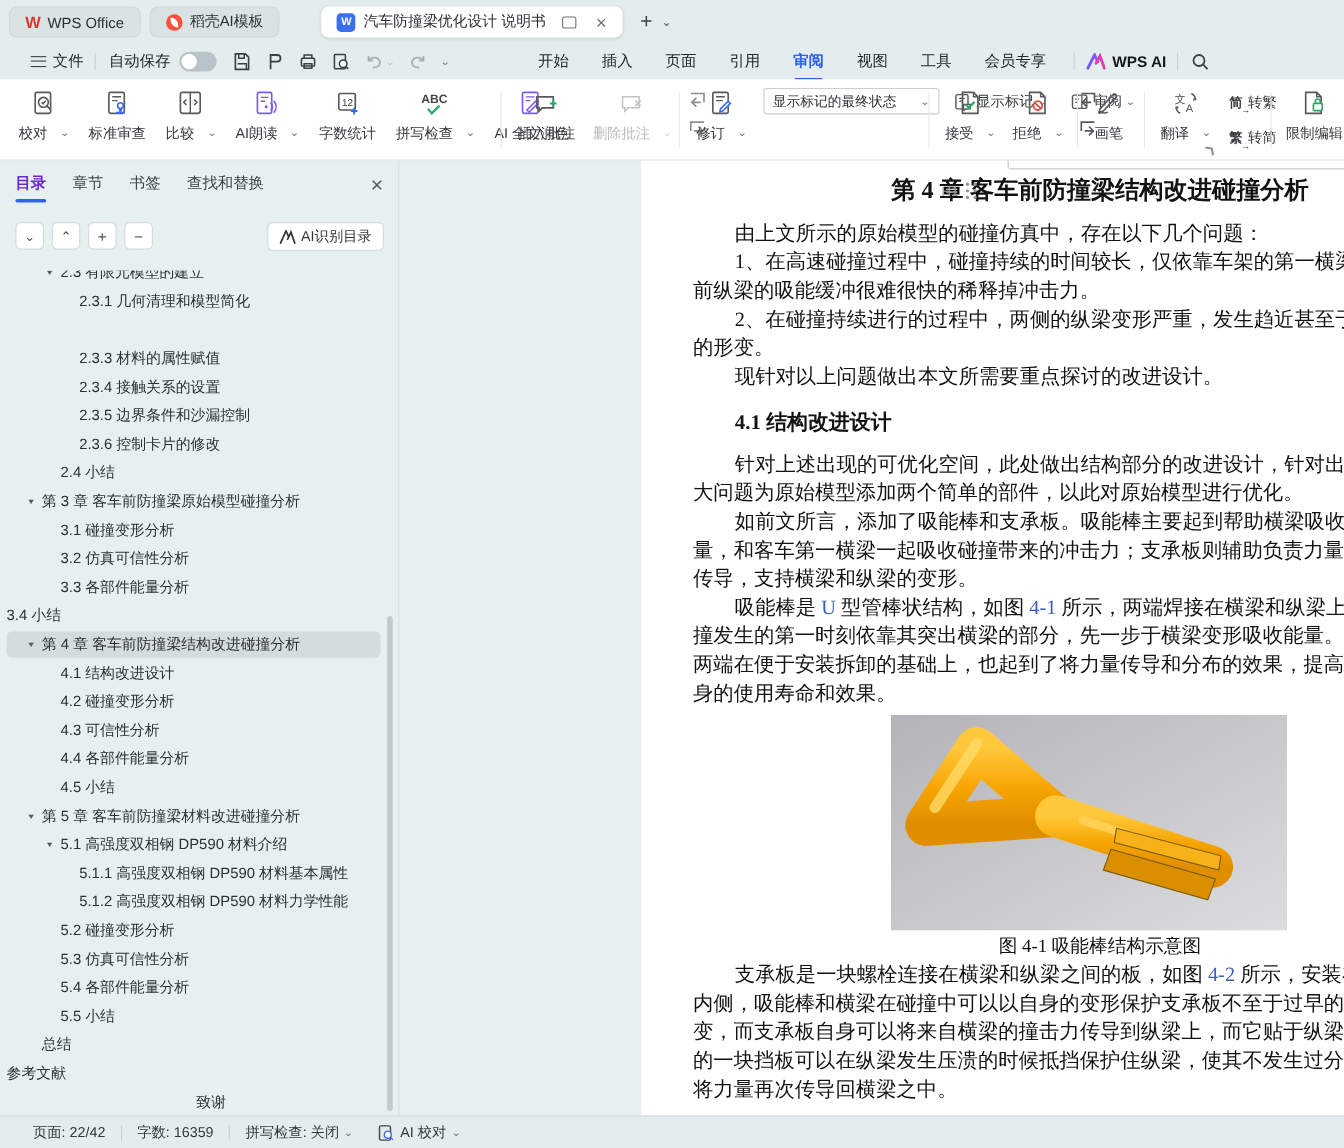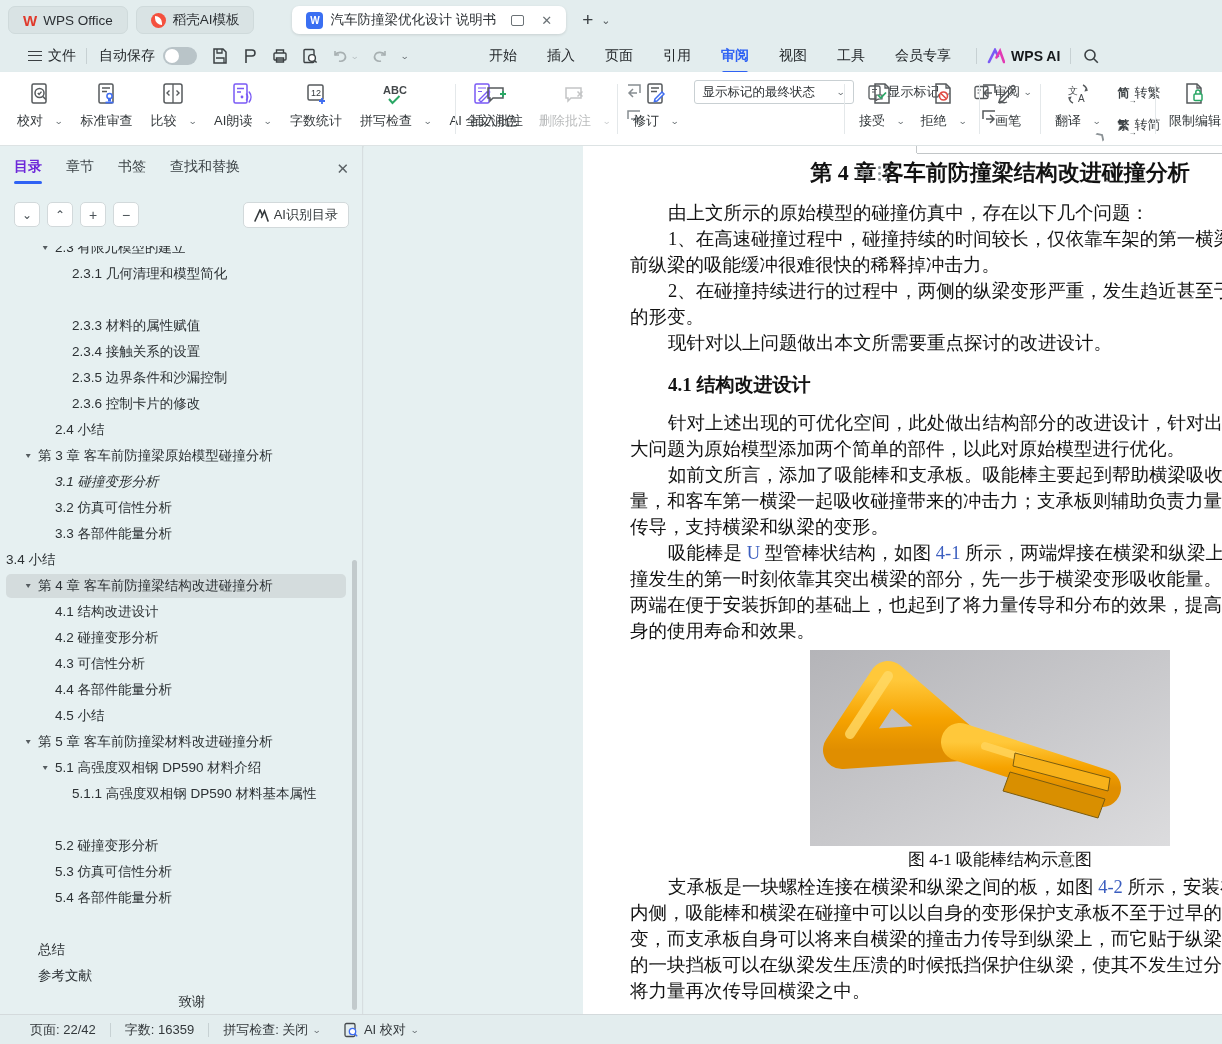--- a/index.html
+++ b/index.html
@@ -510,21 +510,21 @@
           <span style="margin-left: 66px;">2.3.6 控制卡片的修改</span>
         </div>
         <div class="trow" style="top: 172px;">
           <span style="margin-left: 49px;">2.4 小结</span>
         </div>
         <div class="trow" style="top: 198px;">
           <span class="tarr" style="left: 18px;">▼</span>
           <span style="margin-left: 32px;">第 3 章 客车前防撞梁原始模型碰撞分析</span>
         </div>
         <div class="trow" style="top: 224px;">
-          <span style="margin-left: 49px; font-style: italic;">3.1 碰撞变形分析</span>
+          <span style="margin-left: 49px;">3.1 碰撞变形分析</span>
         </div>
         <div class="trow" style="top: 250px;">
           <span style="margin-left: 49px;">3.2 仿真可信性分析</span>
         </div>
         <div class="trow" style="top: 276px;">
           <span style="margin-left: 49px;">3.3 各部件能量分析</span>
         </div>
         <div class="trow" style="top: 302px;">
           <span style="">3.4 小结</span>
         </div>
@@ -551,34 +551,40 @@
           <span class="tarr" style="left: 18px;">▼</span>
           <span style="margin-left: 32px;">第 5 章 客车前防撞梁材料改进碰撞分析</span>
         </div>
         <div class="trow" style="top: 510px;">
           <span class="tarr" style="left: 35px;">▼</span>
           <span style="margin-left: 49px;">5.1 高强度双相钢 DP590 材料介绍</span>
         </div>
         <div class="trow" style="top: 536px;">
           <span style="margin-left: 66px;">5.1.1 高强度双相钢 DP590 材料基本属性</span>
         </div>
+        <div class="trow" style="top: 562px;">
+          <span style="margin-left: 66px;">5.1.2 高强度双相钢 DP590 材料力学性能</span>
+        </div>
         <div class="trow" style="top: 588px;">
           <span style="margin-left: 49px;">5.2 碰撞变形分析</span>
         </div>
         <div class="trow" style="top: 614px;">
           <span style="margin-left: 49px;">5.3 仿真可信性分析</span>
         </div>
         <div class="trow" style="top: 640px;">
           <span style="margin-left: 49px;">5.4 各部件能量分析</span>
         </div>
+        <div class="trow" style="top: 666px;">
+          <span style="margin-left: 49px;">5.5 小结</span>
+        </div>
         <div class="trow" style="top: 692px;">
           <span style="margin-left: 32px;">总结</span>
         </div>
         <div class="trow" style="top: 718px;">
-          <span style="margin-left: 32px;">参考文献</span>
+          <span style="">参考文献</span>
         </div>
         <div class="trow" style="top: 744px; justify-content: center;">
           <span style="margin-left: 32px;">致谢</span>
         </div>
       </div>
     <div id="sscroll"></div>
   </div>
 
   <div id="workspace">
     <div id="page">

